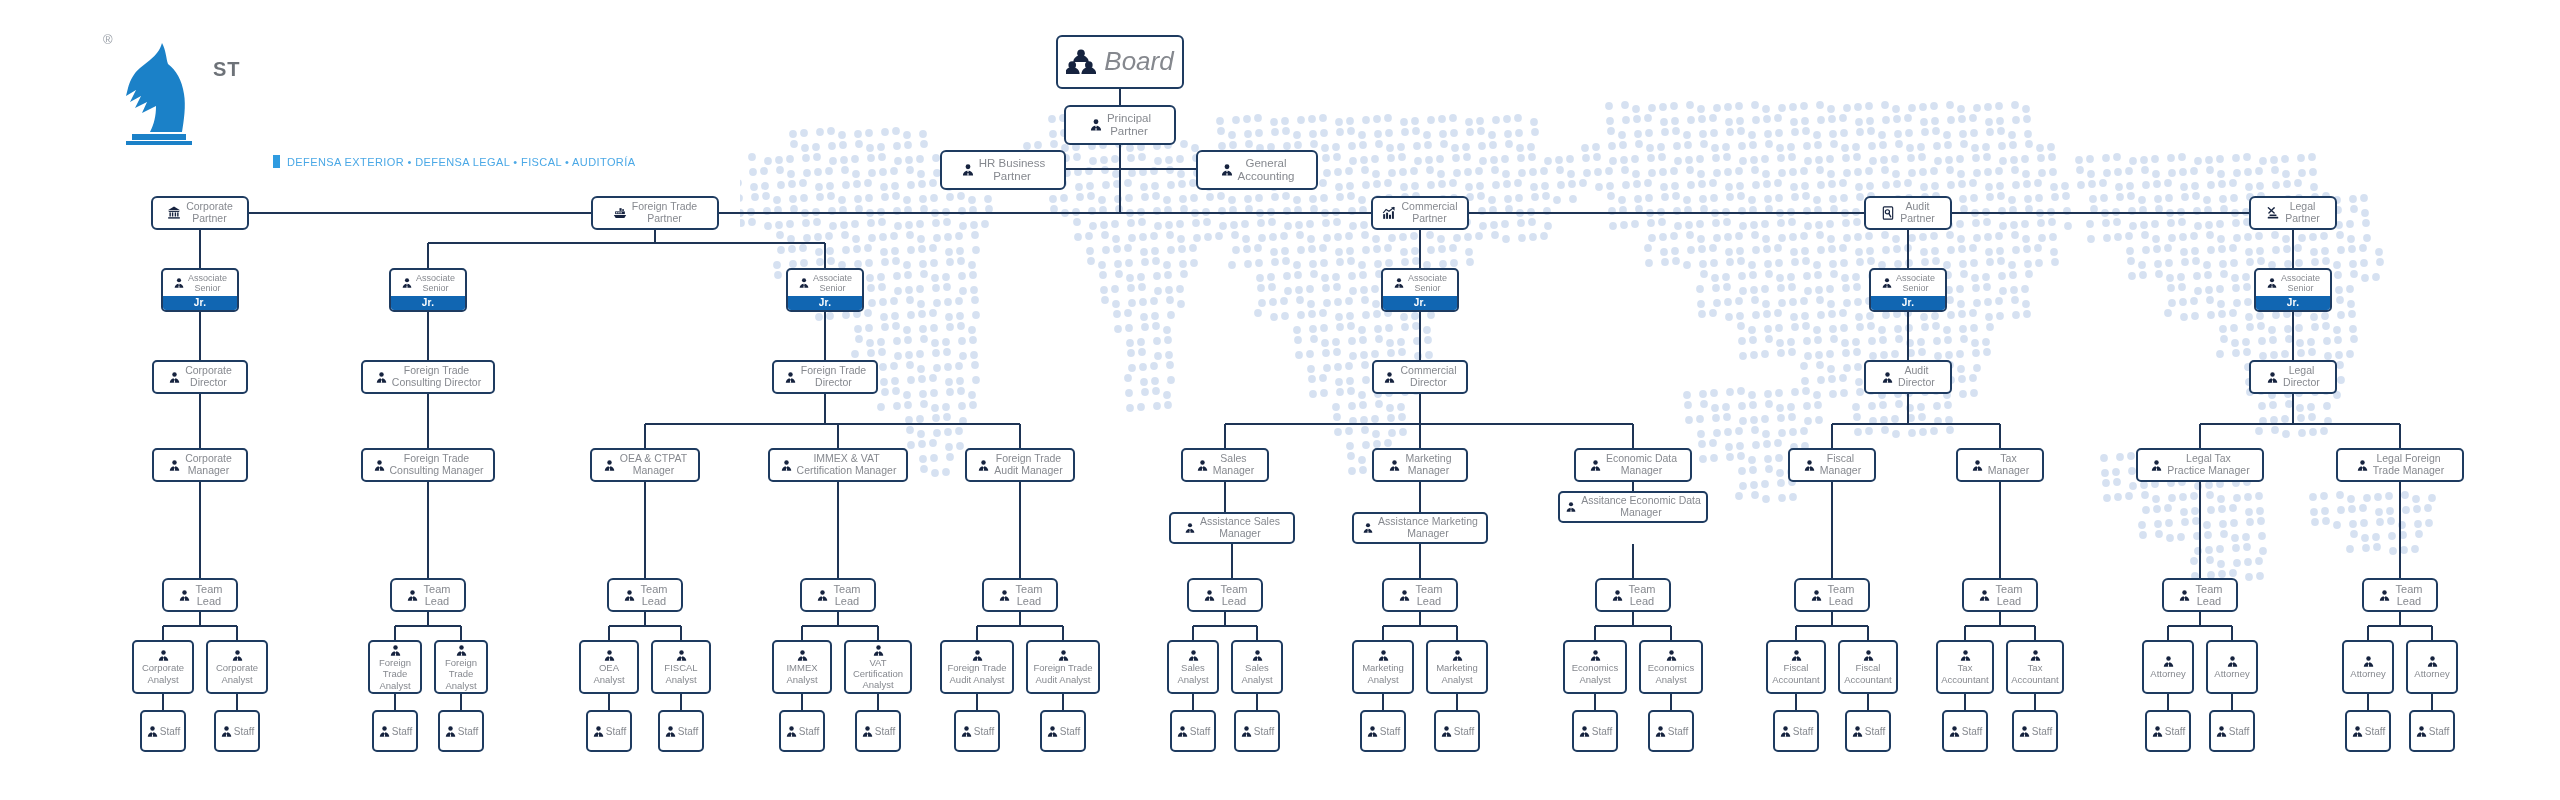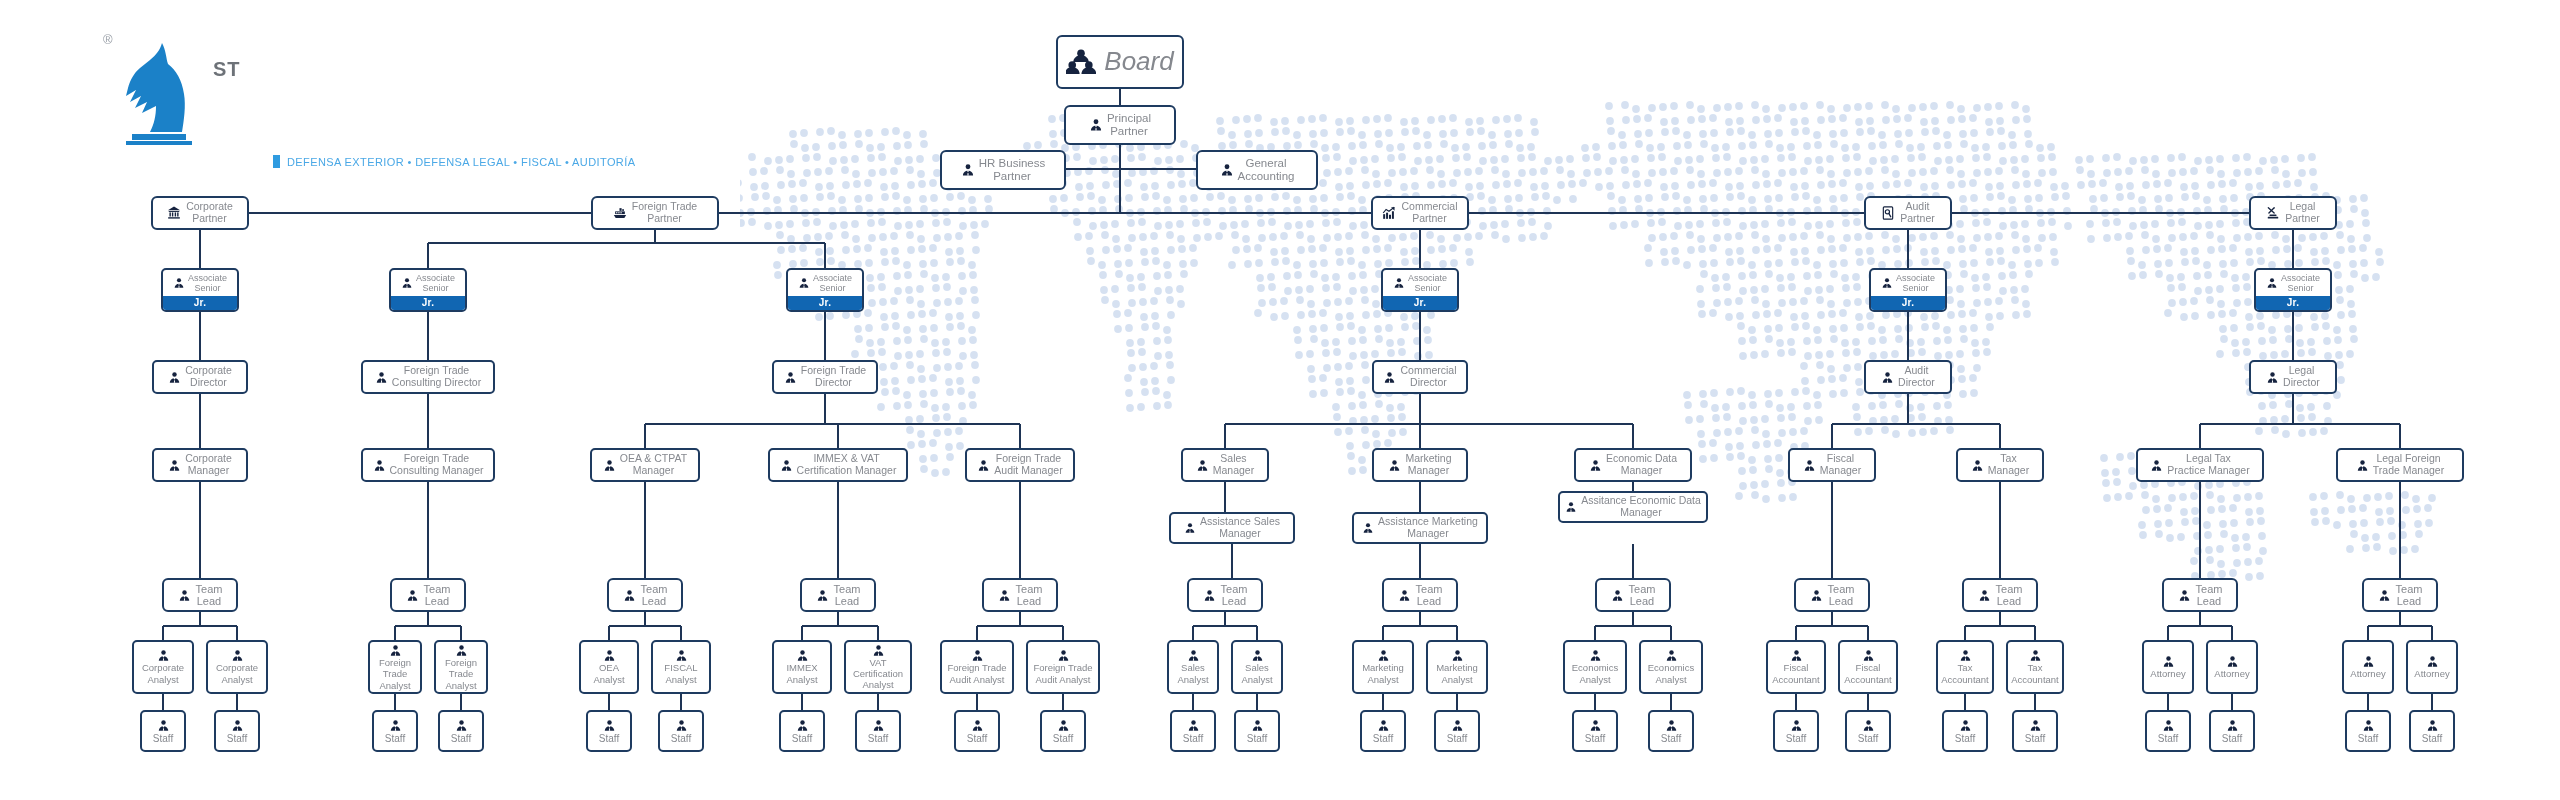--- a/index.html
+++ b/index.html
@@ -46,21 +46,21 @@
   .n-lead { height:34px; font-size:11px;  border-radius:6px; gap:5px; }
 
   
   .n-assoc { width:78px; height:44px; border-radius:5px; padding:0; flex-direction:column; gap:0; overflow:hidden; border-color:#1e3b60; }
   .n-assoc .top { flex:1; display:flex; align-items:center; justify-content:center; gap:3px; width:100%; }
   .n-assoc .top .lbl { font-size:9px; }
   .n-assoc .jr { width:100%; background:#1166b2; color:#fff; font-size:10px; font-weight:bold; padding:1px 0 2px; letter-spacing:.3px; }
 
   
   .n-card { flex-direction:column; gap:1px; padding:4px 2px 3px; font-size:9.5px; border-radius:5px; }
-  .n-staff { flex-direction:column; gap:1px; padding:4px 2px 3px; font-size:10px; border-radius:5px; width:46px; height:42px; }
+  .n-staff { flex-direction:row; gap:1px; padding:4px 2px 3px; font-size:10px; border-radius:5px; width:46px; height:42px; }
 </style>
 </head>
 <body>
 
 <svg id="worldmap" viewBox="0 0 1820 700">
     <circle cx="869" cy="51" r="3.9"></circle>
     <circle cx="885" cy="50" r="3.9"></circle>
     <circle cx="896" cy="54" r="3.9"></circle>
     <circle cx="912" cy="53" r="3.9"></circle>
     <circle cx="923" cy="52" r="3.9"></circle>

